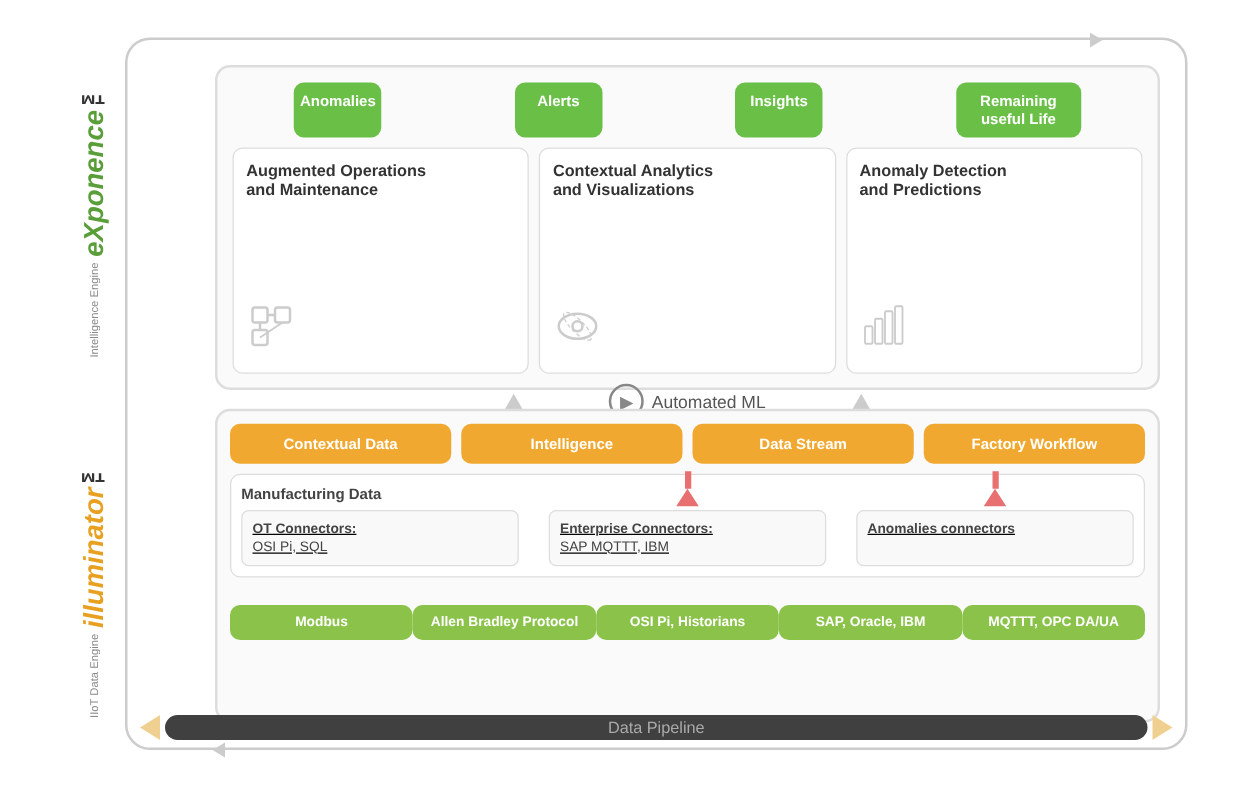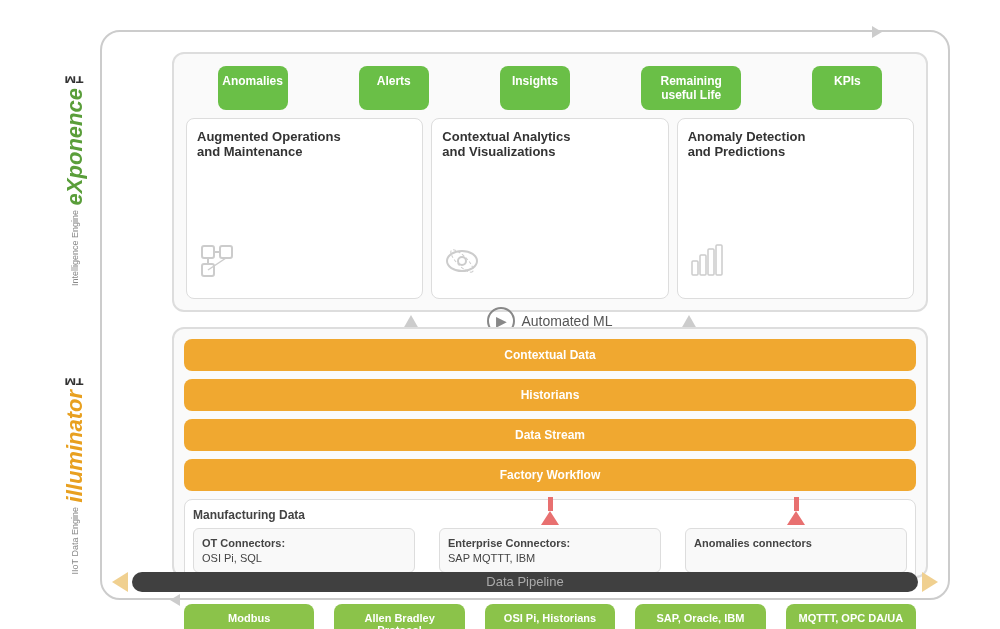--- a/index.html
+++ b/index.html
@@ -212,21 +212,20 @@
       border-radius: 12px;
       background: #fafafa;
       padding: 10px;
     }
 
     
     .orange-row {
       display: flex;
       gap: 8px;
       margin-bottom: 8px;
-      flex-direction: column;
     }
 
     .orange-btn {
       background: #f0a830;
       color: white;
       border-radius: 8px;
       padding: 9px 16px;
       font-size: 12px;
       font-weight: bold;
       text-align: center;
@@ -245,37 +244,38 @@
     .mfg-title {
       font-size: 12px;
       font-weight: bold;
       color: #444;
       margin-bottom: 6px;
     }
 
     .mfg-connectors-row {
       display: flex;
       gap: 24px;
+      text-decoration: underline;
     }
 
     .connector-box {
       flex: 1;
       border: 1.5px solid #ddd;
       border-radius: 6px;
       background: #f9f9f9;
       padding: 8px;
       font-size: 11px;
       color: #444;
       position: relative;
     }
 
     
     .green-row {
       display: flex;
-      gap: 20px;
+      gap: 0;
       margin-top: 22px;
     }
 
     .green-btn {
       background: #8bc34a;
       color: white;
       border-radius: 8px;
       padding: 8px 10px;
       font-size: 11px;
       font-weight: bold;
@@ -310,21 +310,20 @@
         <div style="width:16px;height:0;border-top:6px solid transparent;border-bottom:6px solid transparent;border-left:10px solid #ccc;"></div>
       </div>
 
       <div class="exponence-box">
 
         <div class="badges-row">
           <div class="badge">Anomalies</div>
           <div class="badge">Alerts</div>
           <div class="badge">Insights</div>
           <div class="badge wide">Remaining<br>useful Life</div>
-          <div class="badge">KPIs</div>
         </div>
 
         <div class="sections-row">
           <div class="section-box">
             <div class="section-title">Augmented Operations<br>and Maintenance</div>
             <div class="section-icon">
               <svg width="40" height="40" viewBox="0 0 40 40" fill="none" xmlns="http://www.w3.org/2000/svg">
                 <rect x="5" y="5" width="12" height="12" rx="2" stroke="#ccc" stroke-width="2" fill="none"></rect>
                 <rect x="23" y="5" width="12" height="12" rx="2" stroke="#ccc" stroke-width="2" fill="none"></rect>
                 <rect x="5" y="23" width="12" height="12" rx="2" stroke="#ccc" stroke-width="2" fill="none"></rect>
@@ -369,21 +368,21 @@
         </div>
         <div style="display:flex;flex-direction:column;align-items:center;">
           <div style="width:0;height:0;border-left:8px solid transparent;border-right:8px solid transparent;border-bottom:14px solid #ccc;"></div>
         </div>
       </div>
 
       <div class="illuminator-box">
 
         <div class="orange-row">
           <div class="orange-btn">Contextual Data</div>
-          <div class="orange-btn">Historians</div>
+          <div class="orange-btn">Intelligence</div>
           <div class="orange-btn">Data Stream</div>
           <div class="orange-btn">Factory Workflow</div>
         </div>
 
         <div class="mfg-box">
           <div class="mfg-title">Manufacturing Data</div>
           <div class="mfg-connectors-row">
 
             <div class="connector-box">
               <div style="font-weight:bold;font-size:11px;margin-bottom:3px;">OT Connectors:</div>

